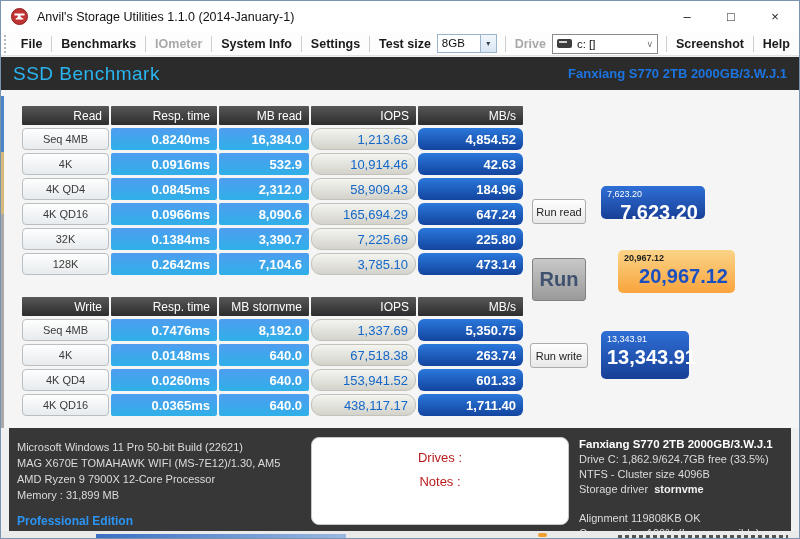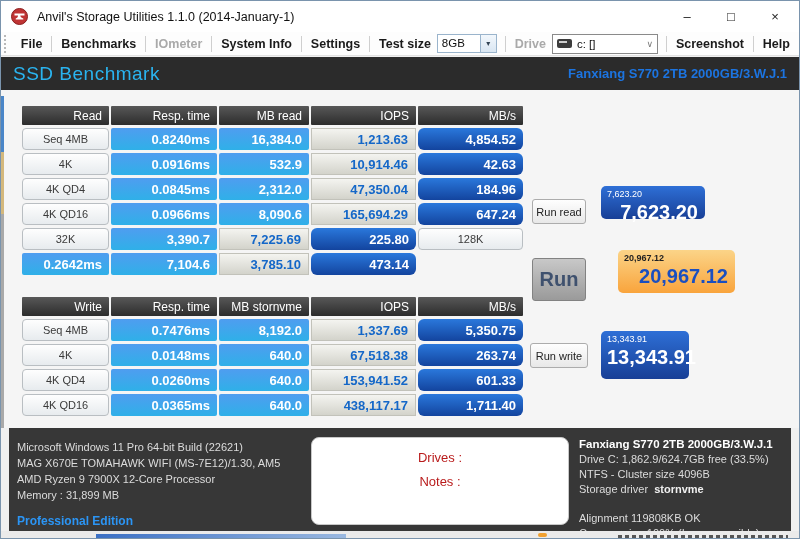--- a/index.html
+++ b/index.html
@@ -36,21 +36,21 @@
   #device-name { font-size:13px; font-weight:bold; color:#1c74e0; }
   
   #main { position:absolute; left:0; top:89px; width:100%; height:338px; background:#f5f5f5; }
   .bench-table { position:absolute; left:21px; display:grid; grid-template-columns:87px 106px 90px 105px 105px; column-gap:2px; row-gap:3px; }
   #read-table { top:16px; grid-template-rows:19px repeat(6,22px); }
   #write-table { top:207px; grid-template-rows:19px repeat(4,22px); }
   .cell { font-size:13px; display:flex; align-items:center; justify-content:flex-end; padding-right:7px; }
   .cell-head { background:linear-gradient(#585858,#2c2c2c); color:#fff; font-size:12px; border-radius:1px; }
   .row-label { background:linear-gradient(#fefefe,#e7ebee); border:1px solid #b9bec2; border-radius:4px; color:#3a3a3a; font-size:11px; justify-content:center; padding-right:0; cursor:pointer; }
   .cell-blue { background:linear-gradient(#4f9df0,#2fb0e8); color:#fff; font-weight:bold; border-radius:2px; }
-  .cell-gray { background:linear-gradient(#f4f4f0,#d3d3cb); color:#1467c8; font-weight:bold; border-radius:0; border:1px solid #c2c2ba; }
+  .cell-gray { background:linear-gradient(#f4f4f0,#d3d3cb); color:#1467c8; font-weight:normal; border-radius:10px; border:1px solid #c2c2ba; }
   .cell-navy { background:linear-gradient(#2a78dc,#13449e); color:#fff; font-weight:bold; border-radius:6px; }
   
   .small-btn { position:absolute; background:linear-gradient(#fefefe,#e8e8e8); border:1px solid #acacac; border-radius:3px; font-size:11px; color:#222; display:flex; align-items:center; justify-content:center; cursor:pointer; }
   #run-read-btn { left:531px; top:109px; width:54px; height:25px; }
   #run-write-btn { left:529px; top:253px; width:58px; height:25px; }
   #run-btn { position:absolute; left:531px; top:168px; width:54px; height:43px; background:linear-gradient(#c8c8c8,#9a9a9a); border:1px solid #828282; border-radius:3px; font-size:20px; font-weight:bold; color:#3f516e; display:flex; align-items:center; justify-content:center; cursor:pointer; }
   .score-box { position:absolute; border-radius:5px; padding:3px 7px 2px 6px; }
   .score-small { font-size:9px; line-height:10px; }
   .score-big { font-size:20px; font-weight:bold; text-align:right; line-height:26px; }
   #read-score { left:600px; top:96px; width:104px; height:33px; background:linear-gradient(#2e6fd6,#183f96); }
@@ -153,30 +153,31 @@
 
       <div class="cell row-label">4K</div>
       <div class="cell cell-blue">0.0916ms</div>
       <div class="cell cell-blue">532.9</div>
       <div class="cell cell-gray">10,914.46</div>
       <div class="cell cell-navy">42.63</div>
 
       <div class="cell row-label">4K QD4</div>
       <div class="cell cell-blue">0.0845ms</div>
       <div class="cell cell-blue">2,312.0</div>
-      <div class="cell cell-gray">47,350.04</div>
+      <div class="cell cell-gray">58,909.43</div>
       <div class="cell cell-navy">184.96</div>
 
       <div class="cell row-label">4K QD16</div>
       <div class="cell cell-blue">0.0966ms</div>
       <div class="cell cell-blue">8,090.6</div>
       <div class="cell cell-gray">165,694.29</div>
       <div class="cell cell-navy">647.24</div>
 
       <div class="cell row-label">32K</div>
+      <div class="cell cell-blue">0.1384ms</div>
       <div class="cell cell-blue">3,390.7</div>
       <div class="cell cell-gray">7,225.69</div>
       <div class="cell cell-navy">225.80</div>
 
       <div class="cell row-label">128K</div>
       <div class="cell cell-blue">0.2642ms</div>
       <div class="cell cell-blue">7,104.6</div>
       <div class="cell cell-gray">3,785.10</div>
       <div class="cell cell-navy">473.14</div>
     </div>
@@ -227,21 +228,21 @@
 
     <div id="run-write-btn" class="small-btn">Run write</div>
     <div id="write-score" class="score-box">
       <div class="score-small">13,343.91</div>
       <div class="score-big">13,343.91</div>
     </div>
   </div>
 
   <div id="footer">
     <div id="sys-info">
-      <div class="sys-line">Microsoft Windows 11 Pro 64-bit Build (22621)</div>
+      <div class="sys-line">Microsoft Windows 11 Pro 50-bit Build (22621)</div>
       <div class="sys-line">MAG X670E TOMAHAWK WIFI (MS-7E12)/1.30, AM5</div>
       <div class="sys-line">AMD Ryzen 9 7900X 12-Core Processor</div>
       <div class="sys-line">Memory : 31,899 MB</div>
       <div id="edition">Professional Edition</div>
     </div>
 
     <div id="notes-box">
       <div class="notes-label">Drives :</div>
       <div class="notes-label">Notes :</div>
     </div>

